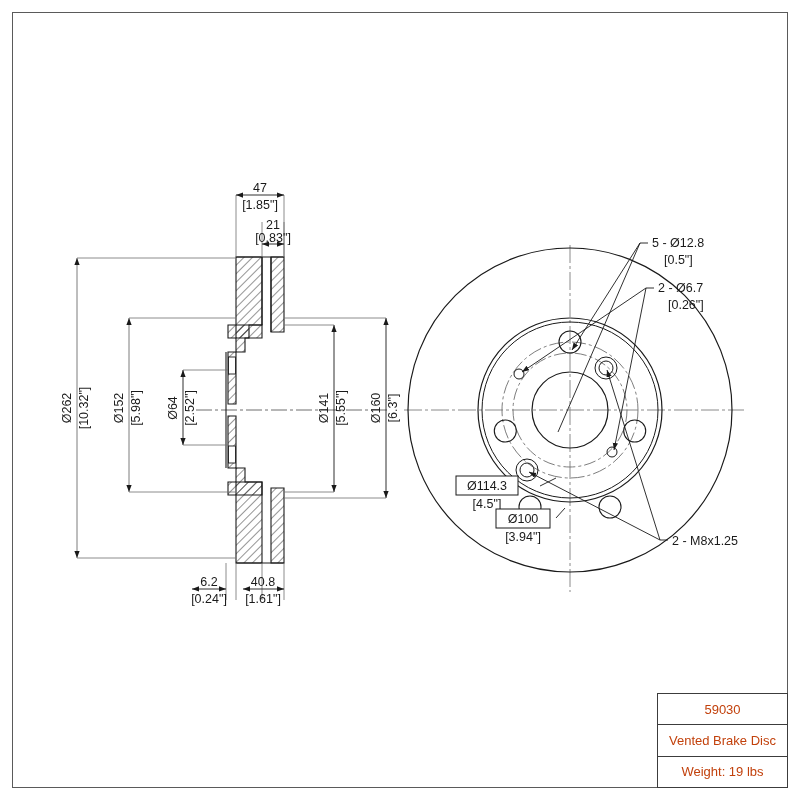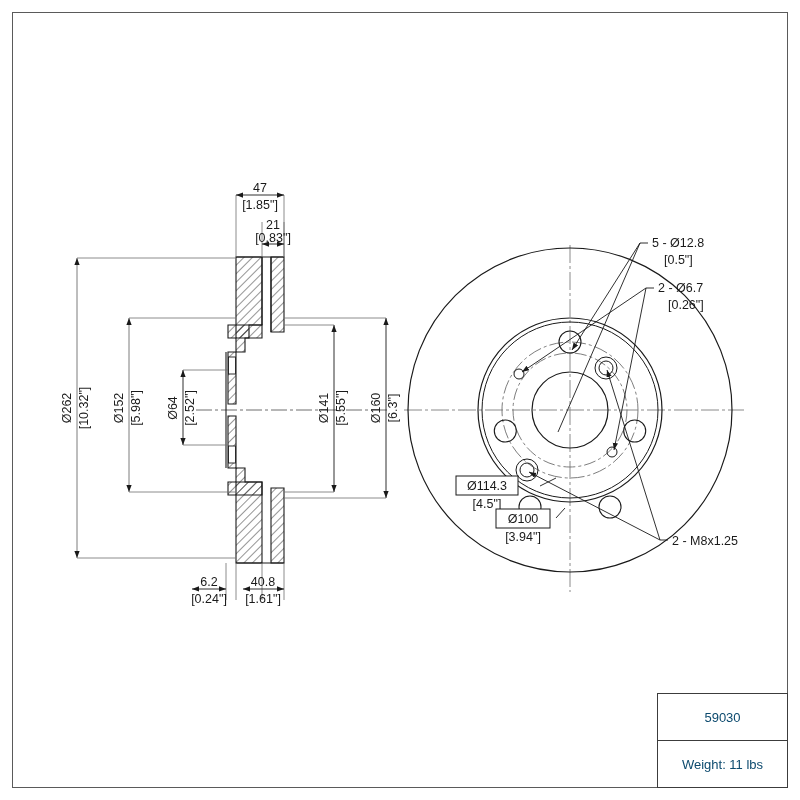--- a/index.html
+++ b/index.html
@@ -6,21 +6,21 @@
   body{width:800px;height:800px;font-family:"Liberation Sans",sans-serif;}
   #sheet{position:relative;width:800px;height:800px;overflow:hidden;background:#fff;}
   #border{position:absolute;left:12px;top:12px;width:776px;height:776px;border:1.5px solid #5a5a5a;box-sizing:border-box;}
   svg{position:absolute;left:0;top:0;width:800px;height:800px;}
   text{font-family:"Liberation Sans",sans-serif;fill:#1a1a1a;}
   .dimtxt{font-size:12.5px;}
   .lead{font-size:12.5px;}
   #titleblock{position:absolute;left:657px;top:693px;width:131px;height:95px;box-sizing:border-box;
               border:1px solid #3c3c3c;display:flex;flex-direction:column;background:#fff;}
   #titleblock .tbrow{flex:1 1 0;display:flex;align-items:center;justify-content:center;
-              border-bottom:1px solid #3c3c3c;font-size:13px;color:#0c4a6e;white-space:nowrap;}
+              border-bottom:1px solid #3c3c3c;font-size:13px;color:#c2410c;white-space:nowrap;}
   #titleblock .tbrow:last-child{border-bottom:none;}
 </style>
 </head>
 <body>
 
 <div id="sheet">
 
   <div id="border"></div>
 
   <svg viewBox="0 0 800 800">
@@ -218,16 +218,17 @@
       <g>
         <rect x="496" y="509" width="54" height="19" fill="#fff" stroke="#1a1a1a" stroke-width="1"></rect>
         <text class="dimtxt" x="523" y="523" text-anchor="middle">Ø100</text>
         <text class="dimtxt" x="523" y="541" text-anchor="middle">[3.94"]</text>
       </g>
     </g>
   </svg>
 
   <div id="titleblock">
     <div class="tbrow">59030</div>
-    <div class="tbrow">Weight: 11 lbs</div>
+    <div class="tbrow">Vented Brake Disc</div>
+    <div class="tbrow">Weight: 19 lbs</div>
   </div>
 
 </div>
 
 </body></html>

